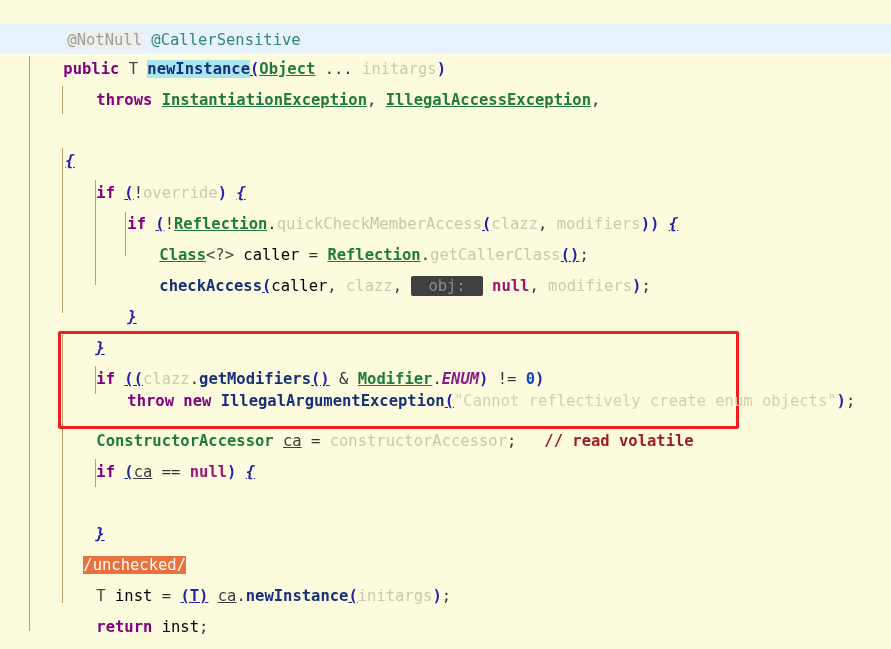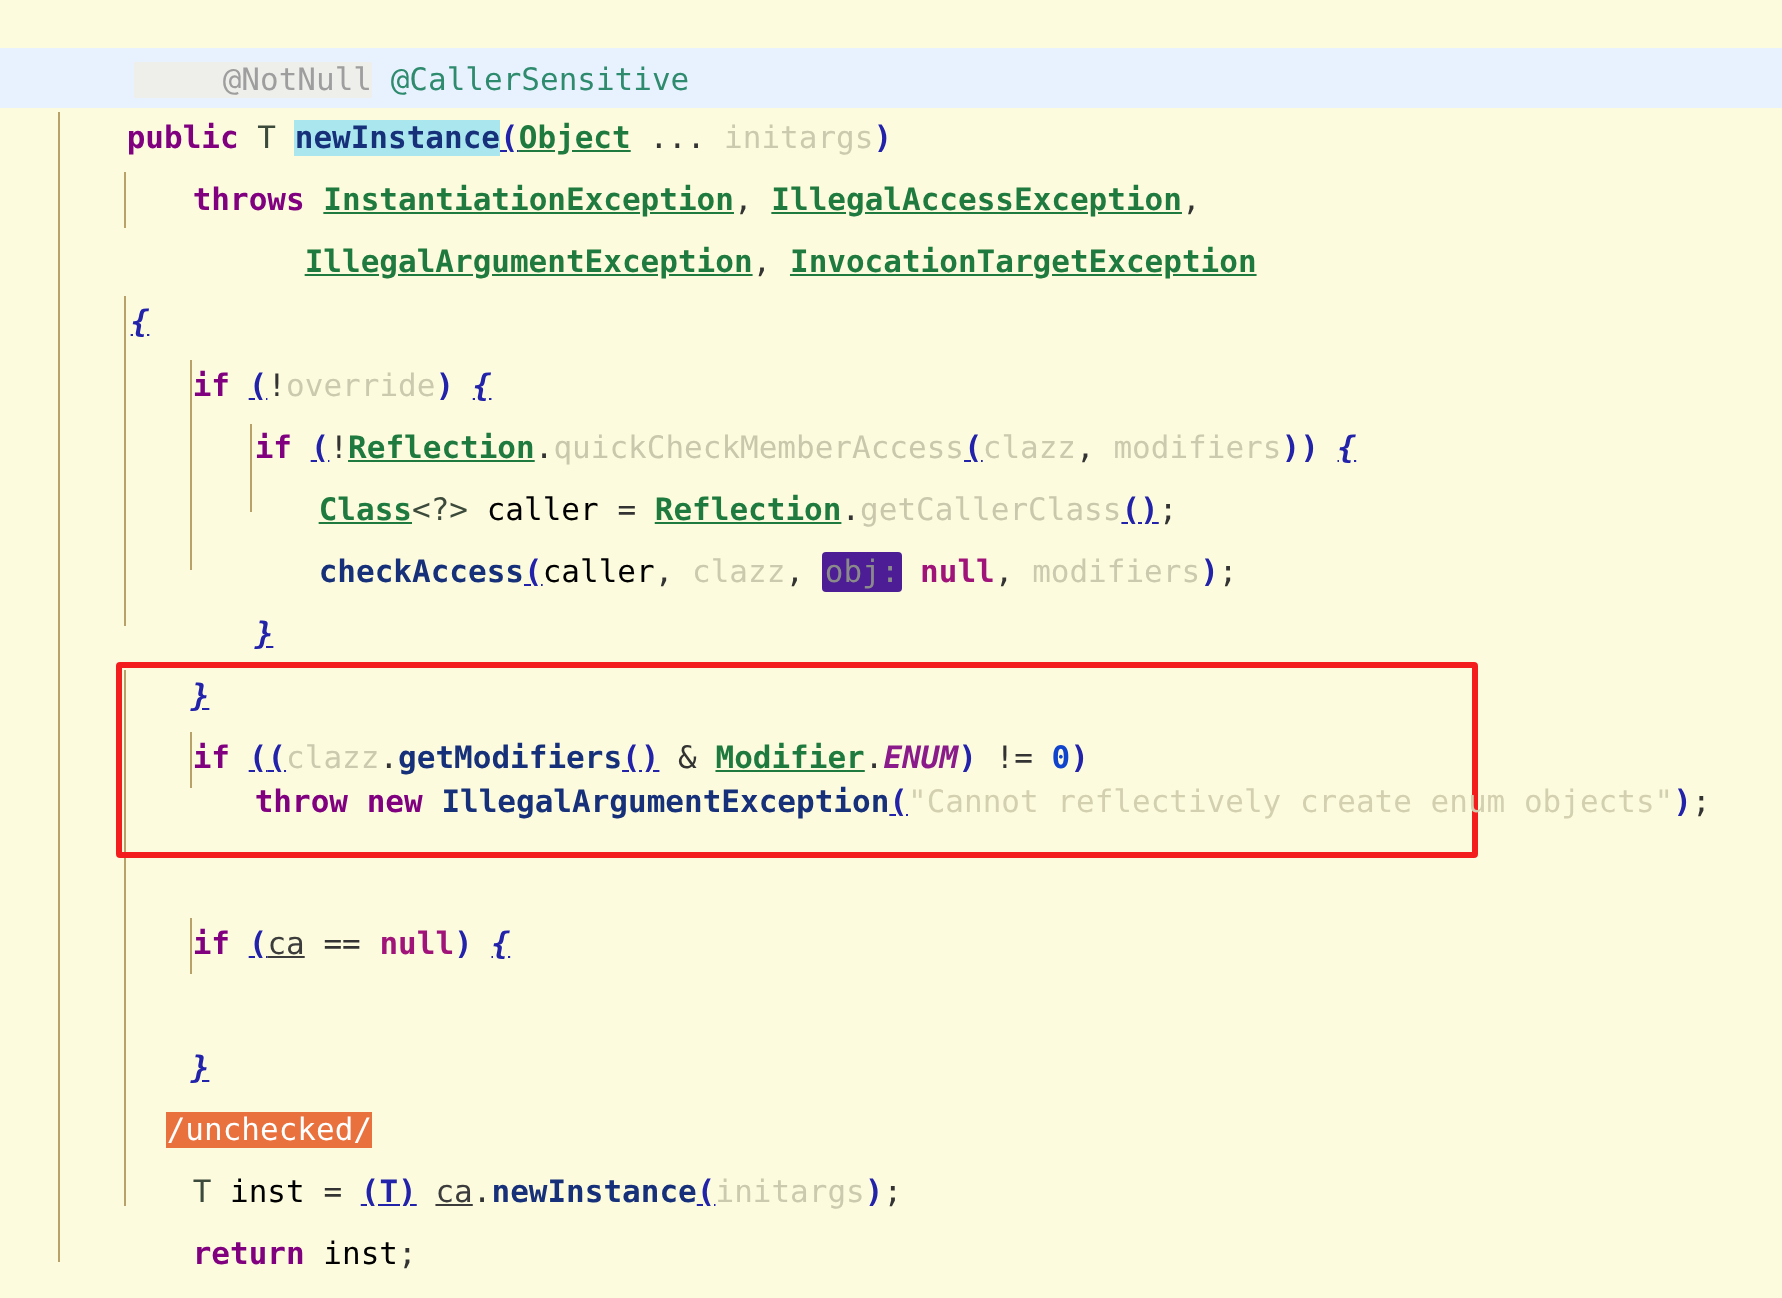--- a/index.html
+++ b/index.html
@@ -66,22 +66,22 @@
   .paren         { color: #2222aa; font-weight: bold; text-decoration: underline; }
   .paren-nu      { color: #2222aa; font-weight: bold; }
   .brace         { color: #2222aa; font-weight: bold; font-style: italic; text-decoration: underline; }
   .op            { color: #333333; }
   .num           { color: #1144cc; font-weight: bold; }
   .str           { color: #d3d0b0; }
   .kw-null       { color: #a0147a; font-weight: bold; }
   .enum-const    { color: #8b1a8b; font-weight: bold; font-style: italic; }
   .comment       { color: #9a1c1c; font-weight: bold; }
   .anno          { color: #2e8b6e; }
-  .anno-dim      { color: #9e9e9e; background: #eeeeea; padding-left: 44px; }
-  .param-hint    { color: #8a8a8a; background: #4c1d95; border-radius: 2px; padding: 1px 1px; }
+  .anno-dim      { color: #9e9e9e; background: #eeeeea; }
+  .param-hint    { color: #8a8a8a; background: #404040; border-radius: 2px; padding: 1px 17px; }
   .hl-cyan       { background: #a9e6ee; }
   .hl-orange     { background: #e8713d; color: #ffffff; }
 
   
   .red-box {
     position: absolute;
     border: 3px solid #f41d1d;
     border-radius: 2px;
     z-index: 2;
     pointer-events: none;
@@ -111,23 +111,20 @@
   </div>
 
   <div class="code-line" style="top:55px; left:59px;">
     <span class="tk kw">throws</span><span class="tk"> </span><span class="tk cls-link-n">InstantiationException</span><span class="tk op">,</span><span class="tk"> </span><span class="tk cls-link-n">IllegalAccessException</span><span class="tk op">,</span>
   </div>
 
   <div class="code-line" style="top:24px; left:26px;">
     <span class="tk kw">public</span><span class="tk"> </span><span class="tk type-plain">T</span><span class="tk"> </span><span class="tk method-b hl-cyan">newInstance</span><span class="tk paren">(</span><span class="tk cls-link">Object</span><span class="tk"> </span><span class="tk op">...</span><span class="tk"> </span><span class="tk dim">initargs</span><span class="tk paren-nu">)</span>
   </div>
 
-  <div class="code-line" style="top:86px; left:115px;">
-    <span class="tk cls-link-n">IllegalArgumentException</span><span class="tk op">,</span><span class="tk"> </span><span class="tk cls-link-n">InvocationTargetException</span>
-  </div>
 
   <div class="code-line" style="top:116px; left:28px;">
     <span class="tk brace">{</span>
   </div>
 
   <div class="code-line" style="top:148px; left:59px;">
     <span class="tk kw">if</span><span class="tk"> </span><span class="tk paren">(</span><span class="tk op">!</span><span class="tk dim">override</span><span class="tk paren-nu">)</span><span class="tk"> </span><span class="tk brace">{</span>
   </div>
 
   <div class="code-line" style="top:179px; left:90px;">
@@ -151,20 +148,23 @@
   </div>
 
   <div class="code-line" style="top:334px; left:59px;">
     <span class="tk kw">if</span><span class="tk"> </span><span class="tk paren">(</span><span class="tk paren">(</span><span class="tk dim">clazz</span><span class="tk op">.</span><span class="tk method-b">getModifiers</span><span class="tk paren">()</span><span class="tk"> </span><span class="tk op">&amp;</span><span class="tk"> </span><span class="tk cls-link">Modifier</span><span class="tk op">.</span><span class="tk enum-const">ENUM</span><span class="tk paren-nu">)</span><span class="tk"> </span><span class="tk op">!=</span><span class="tk"> </span><span class="tk num">0</span><span class="tk paren-nu">)</span>
   </div>
 
   <div class="code-line" style="top:356px; left:90px;">
     <span class="tk kw">throw</span><span class="tk"> </span><span class="tk kw">new</span><span class="tk"> </span><span class="tk method-b">IllegalArgumentException</span><span class="tk paren">(</span><span class="tk str">"Cannot reflectively create enum objects"</span><span class="tk paren-nu">)</span><span class="tk op">;</span>
   </div>
 
+  <div class="code-line" style="top:396px; left:59px;">
+    <span class="tk type-green">ConstructorAccessor</span><span class="tk"> </span><span class="tk ident-u">ca</span><span class="tk"> </span><span class="tk op">=</span><span class="tk"> </span><span class="tk method-dim">constructorAccessor</span><span class="tk op">;</span><span class="tk">   </span><span class="tk comment">// read volatile</span>
+  </div>
 
   <div class="code-line" style="top:427px; left:59px;">
     <span class="tk kw">if</span><span class="tk"> </span><span class="tk paren">(</span><span class="tk ident-u">ca</span><span class="tk"> </span><span class="tk op">==</span><span class="tk"> </span><span class="tk kw-null">null</span><span class="tk paren-nu">)</span><span class="tk"> </span><span class="tk brace">{</span>
   </div>
 
 
   <div class="code-line" style="top:489px; left:58px;">
     <span class="tk brace">}</span>
   </div>
 

